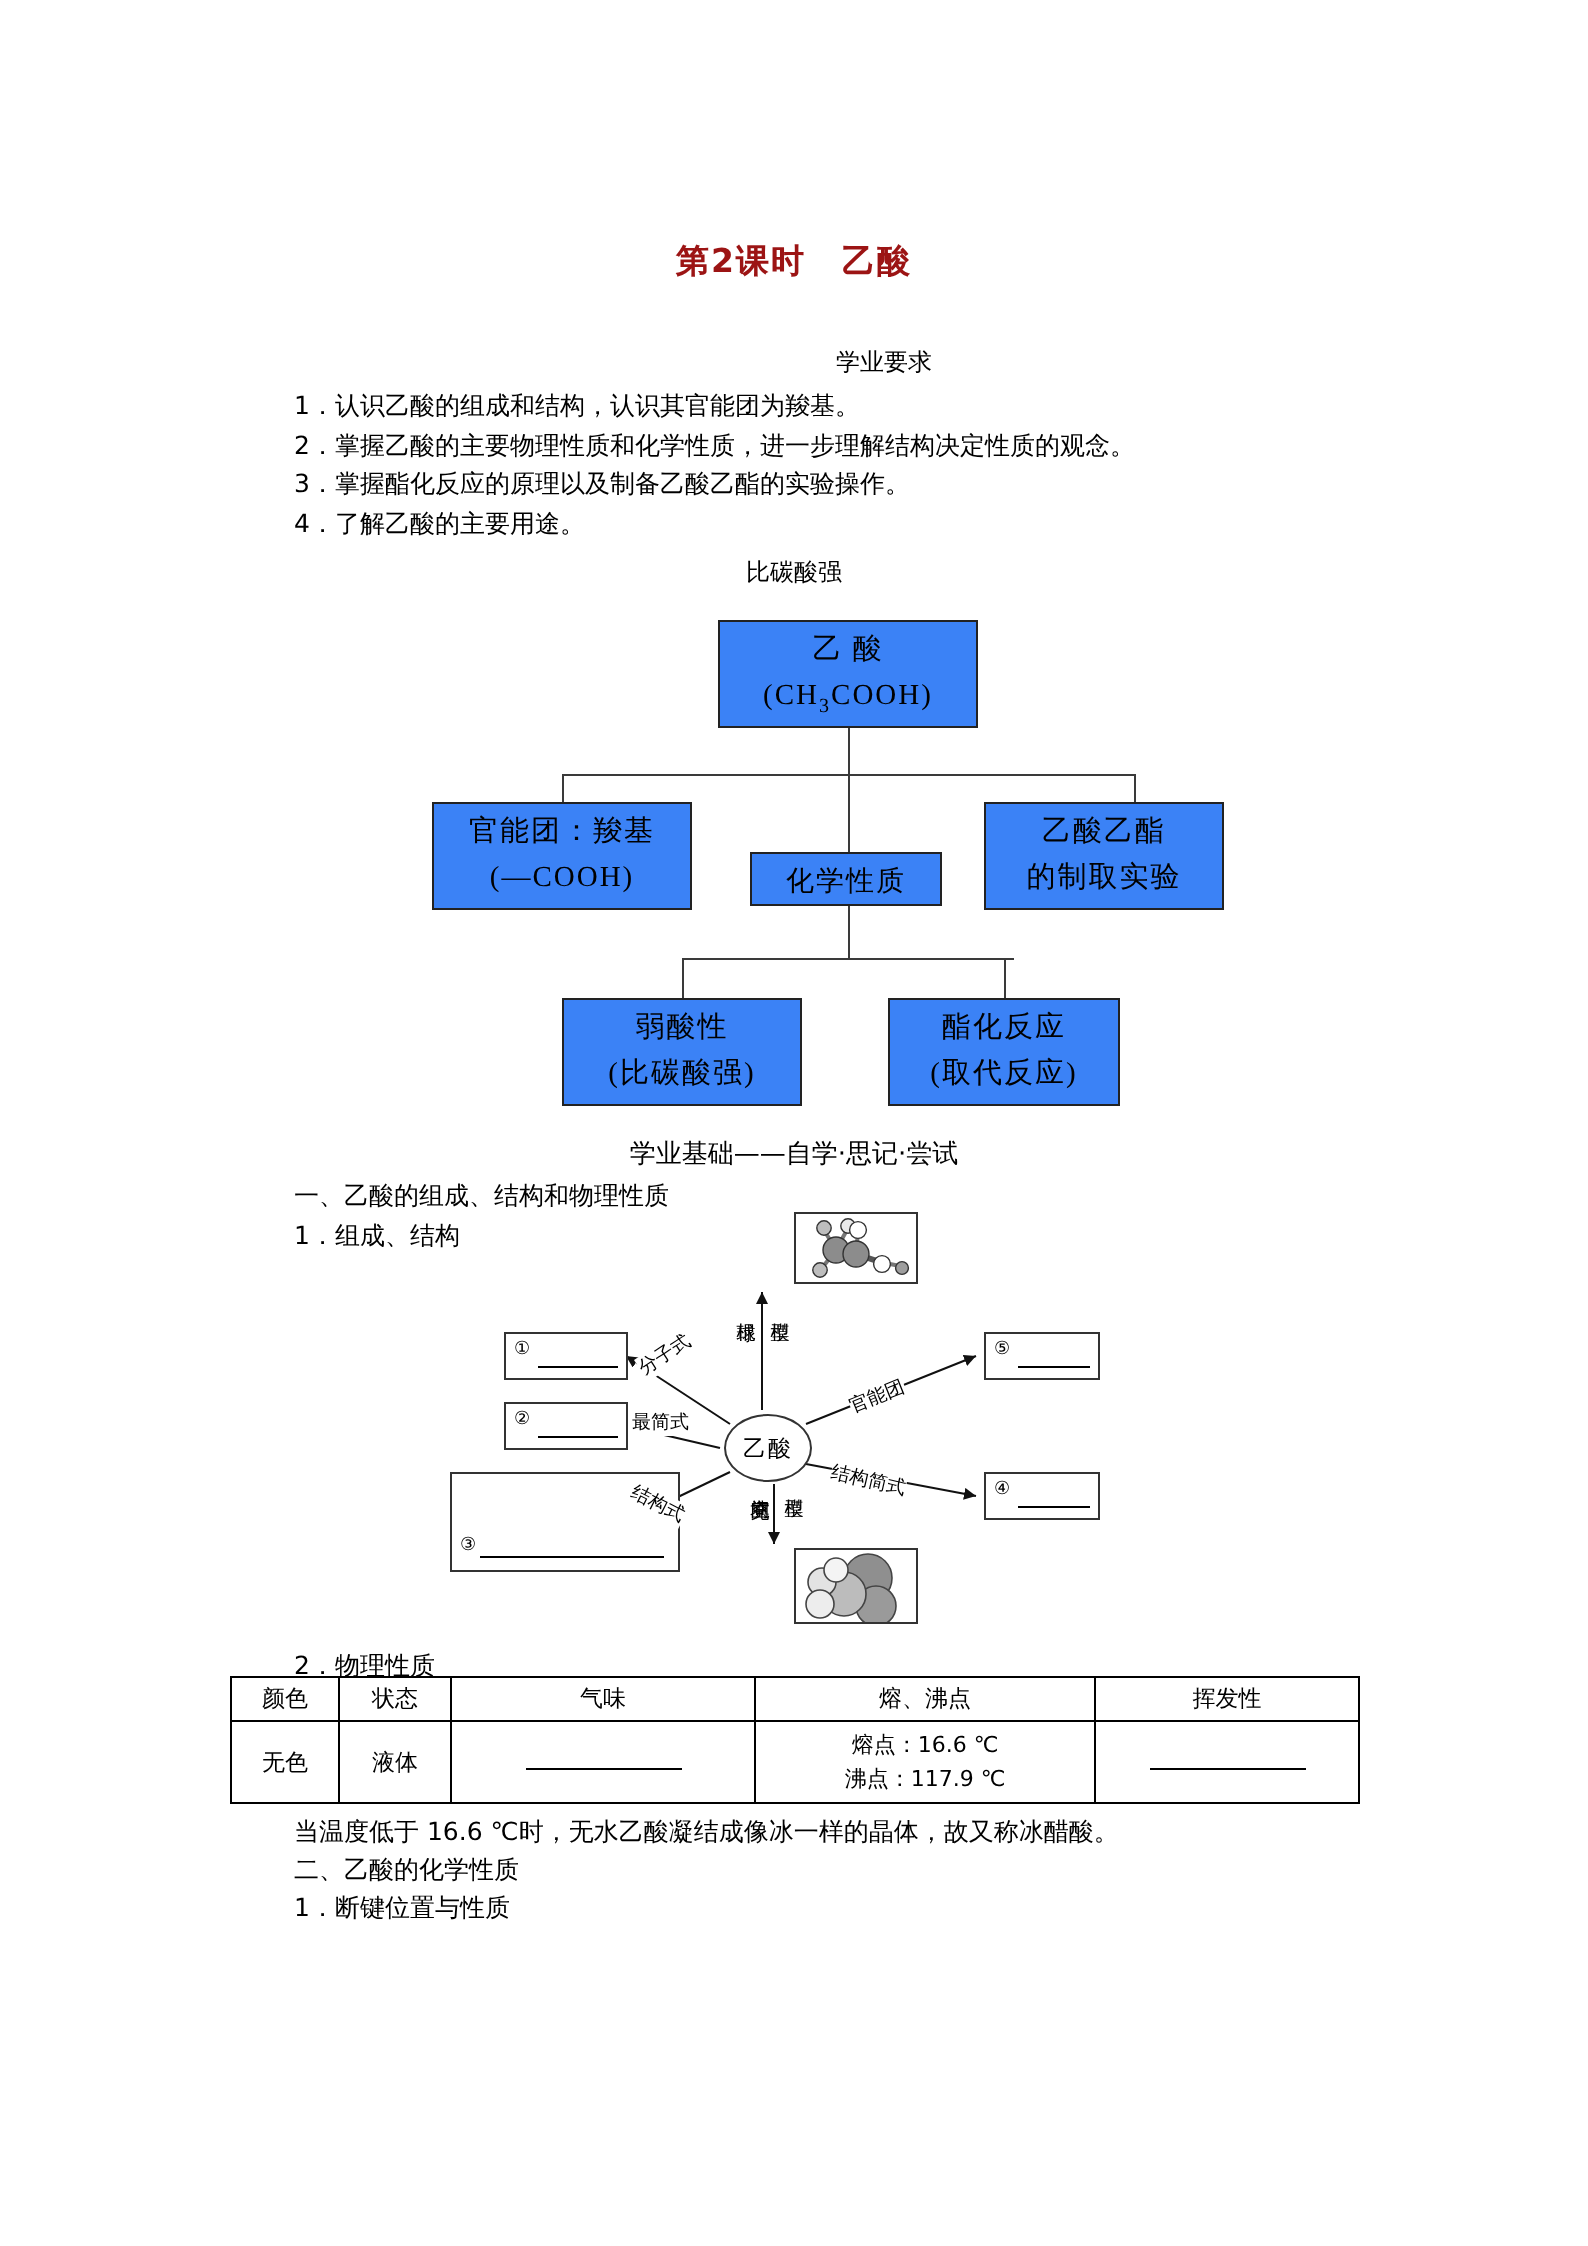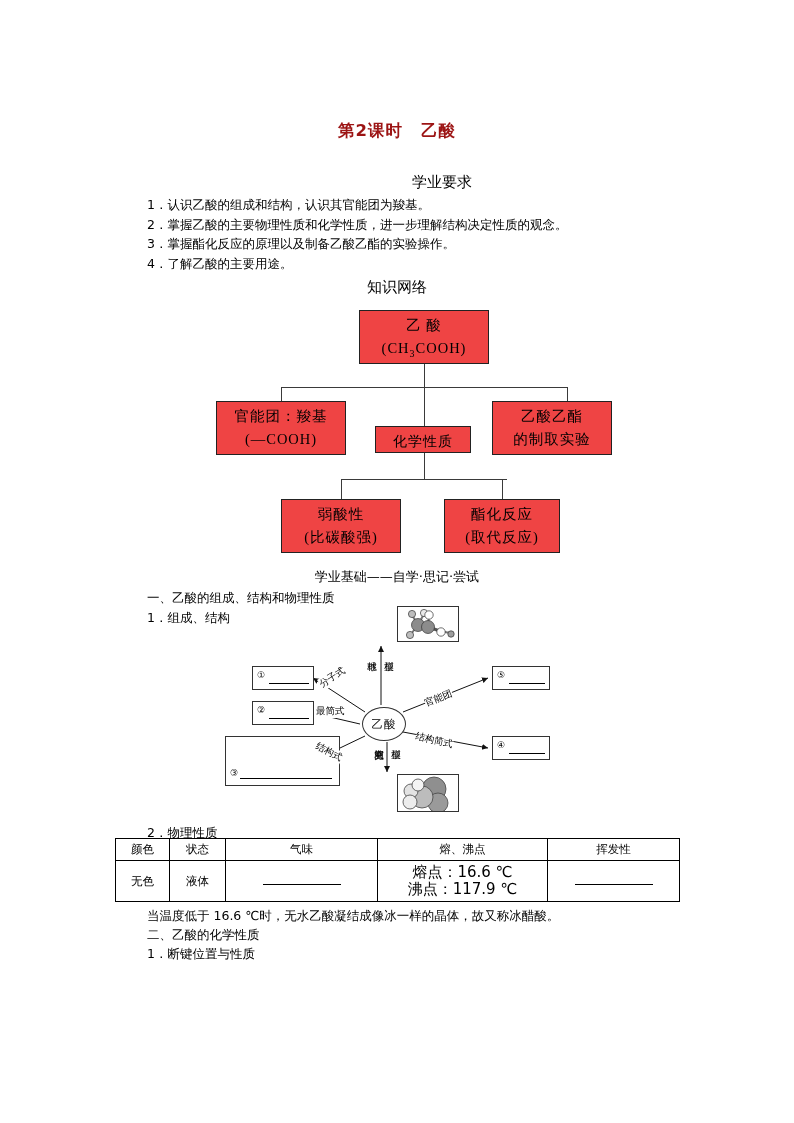--- a/index.html
+++ b/index.html
@@ -21,21 +21,21 @@
     font-weight:bold;
     font-size:16.5px;
     color:#9c1414;
     letter-spacing:1px;
   }
   .title .gap { display:inline-block; width:18px; }
 
   
   .centered-head {
     text-align:center;
-    font-size:15px;
+    font-size:12px;
     font-family:"DejaVu Sans","Liberation Sans",sans-serif;
   }
   .body-line {
     font-size:12.5px;
     font-family:"DejaVu Sans","Liberation Sans",sans-serif;
     line-height:19px;
     white-space:nowrap;
   }
   .req-block { position:absolute; left:147px; top:173px; width:500px; }
   .req-block .centered-head { margin-left:90px; margin-bottom:3px; }
@@ -43,21 +43,21 @@
   .req-list li { font-size:12.5px; line-height:19.5px;
     font-family:"DejaVu Sans","Liberation Sans",sans-serif; white-space:nowrap; }
 
   .net-head { position:absolute; left:0; top:278px; width:794px; text-align:center; }
 
   
   .net { position:absolute; left:0; top:300px; width:794px; height:265px; }
   .nbox {
     position:absolute;
     border:1px solid #222;
-    background:#ef4444;
+    background:#3b82f6;
     text-align:center;
     font-size:14.5px;
     font-family:"Liberation Serif","DejaVu Serif",serif;
     line-height:23px;
     padding:3px 6px;
     z-index:3;
     letter-spacing:1px;
   }
   .nbox .sub { font-size:10px; vertical-align:sub; }
   .nline { position:absolute; background:#3a3a3a; z-index:1; }
@@ -128,21 +128,21 @@
     border-collapse:collapse; width:565px;
     font-family:"DejaVu Sans","Liberation Sans",sans-serif;
   }
   table.prop th, table.prop td {
     border:1px solid #000; text-align:center; font-weight:normal;
     font-size:11.5px; padding:3px 2px;margin-top:37px;
   }
   table.prop th { height:22px; }
   table.prop td { height:40px; }
   .blankline { display:inline-block; width:78px; border-bottom:1px solid #000; height:9px; }
-  .tempwrap { line-height:17px; font-size:15px; }
+  .tempwrap { line-height:17px; font-size:11px; }
 
   .tail { position:absolute; left:147px; }
   .tail-1 { top:906px; }
   .tail-2 { top:925px; }
   .tail-3 { top:944px; }
 </style>
 </head>
 <body>
 
 <div class="page">
@@ -154,21 +154,21 @@
   <div class="req-block">
     <div class="centered-head">学业要求</div>
     <ul class="req-list">
       <li>1．认识乙酸的组成和结构，认识其官能团为羧基。</li>
       <li>2．掌握乙酸的主要物理性质和化学性质，进一步理解结构决定性质的观念。</li>
       <li>3．掌握酯化反应的原理以及制备乙酸乙酯的实验操作。</li>
       <li>4．了解乙酸的主要用途。</li>
     </ul>
   </div>
 
-  <div class="net-head centered-head">知识网络</div>
+  <div class="net-head centered-head">比碳酸强</div>
 
   <div class="net">
 
     <div class="nline v" style="left:424px; top:64px;  height:62px;"></div>
     <div class="nline h" style="left:281px; top:87px;  width:287px;"></div>
     <div class="nline v" style="left:281px; top:87px;  height:14px;"></div>
     <div class="nline v" style="left:567px; top:87px;  height:14px;"></div>
     <div class="nline v" style="left:424px; top:153px; height:26px;"></div>
     <div class="nline h" style="left:341px; top:179px; width:166px;"></div>
     <div class="nline v" style="left:341px; top:179px; height:20px;"></div>

